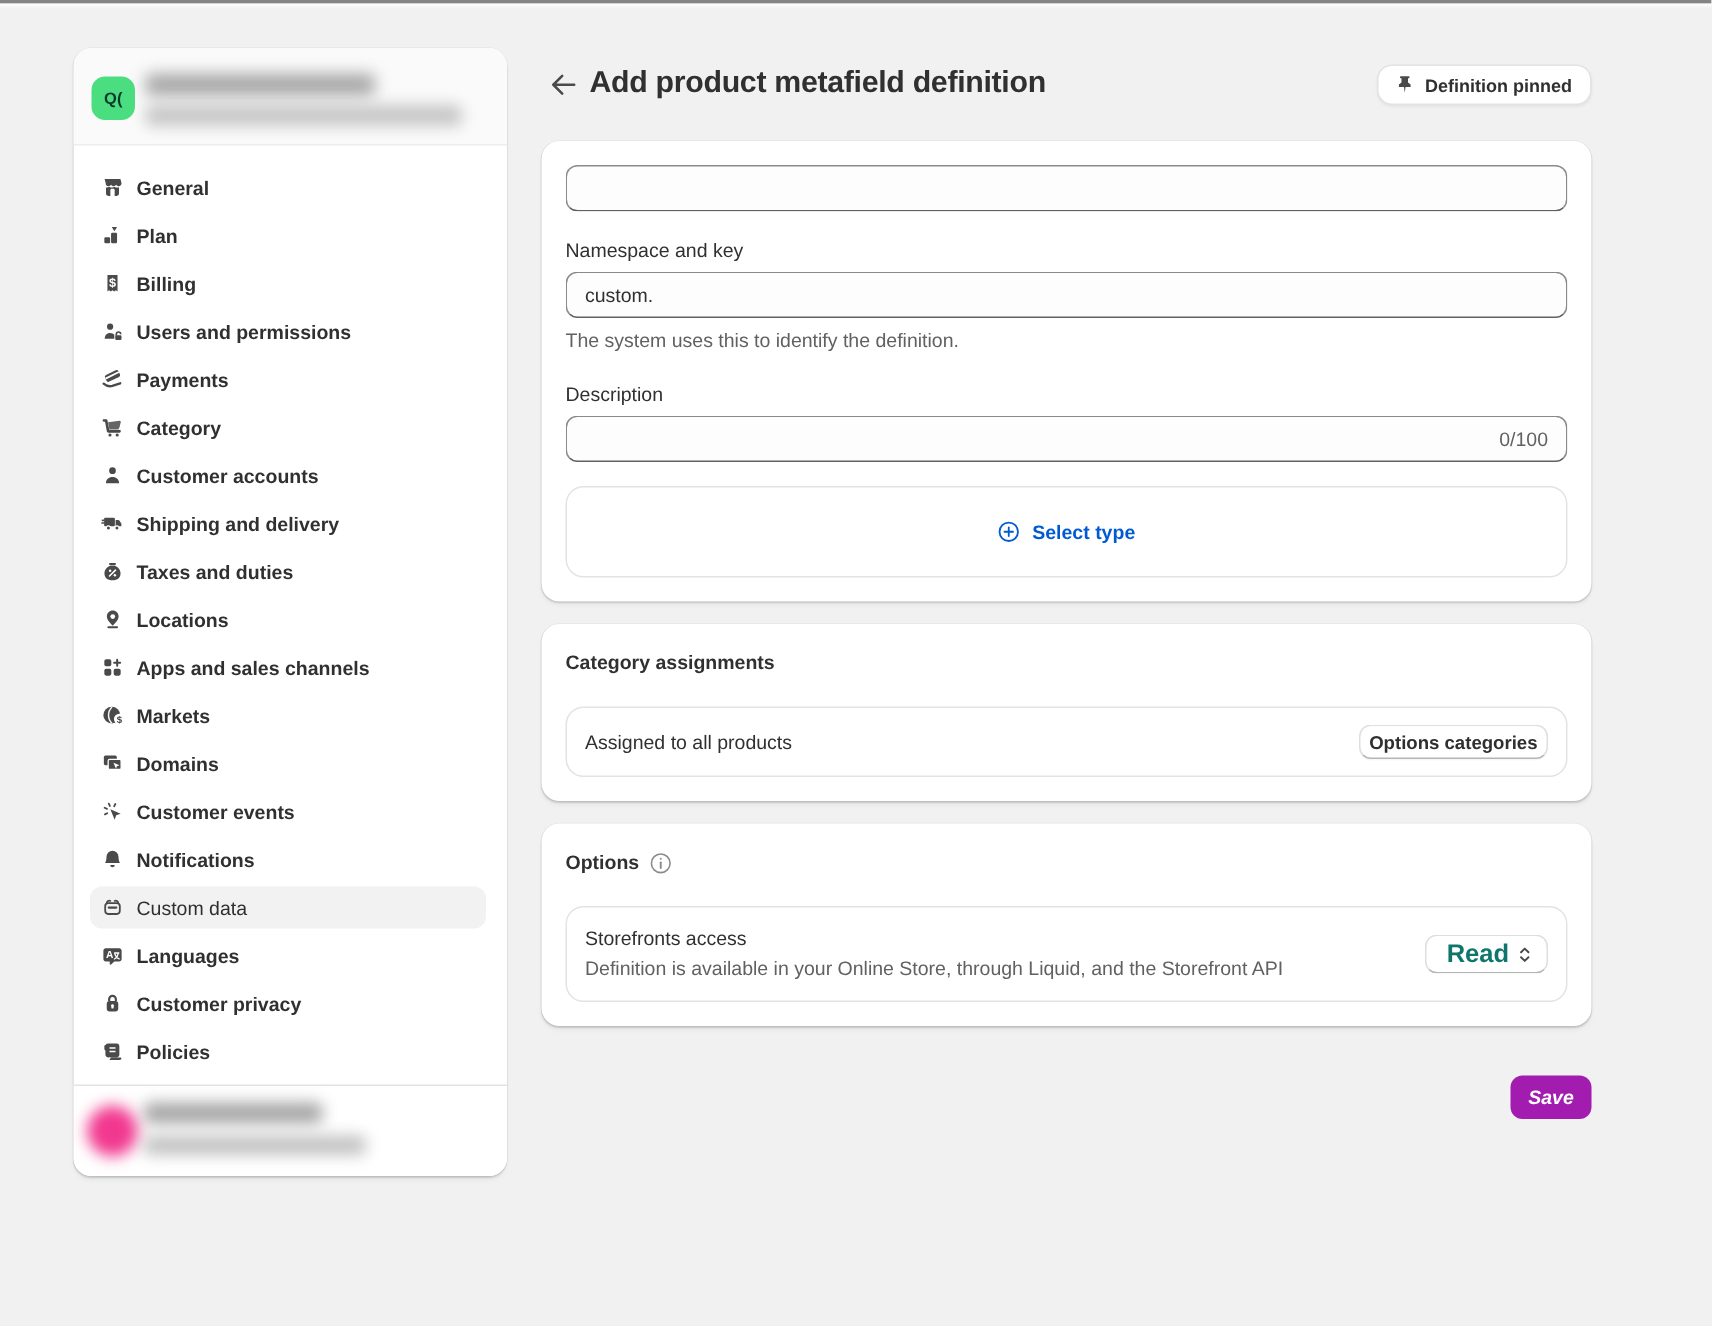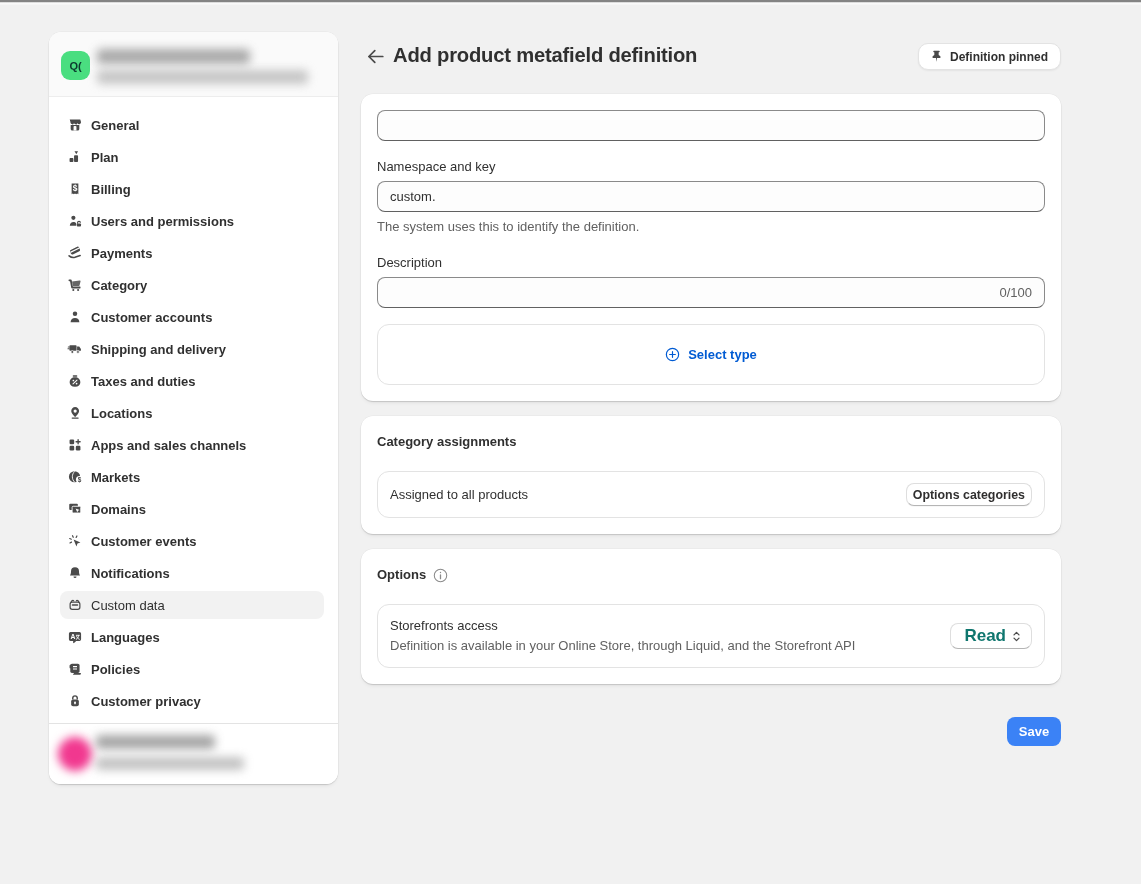--- a/index.html
+++ b/index.html
@@ -101,22 +101,22 @@
 .sa1 { font-size:13px; color:#303030; line-height:20px; }
 .sa2 { font-size:13px; color:#616161; line-height:19.5px; }
 .readbtn {
   background:#fff; border:1px solid #dedede; border-bottom-color:#b5b5b5;
   border-radius:8px; font-size:17px; font-weight:700; color:#0f766e;
   height:26px; display:flex; align-items:center; padding:0 8px 0 13px; margin-left:auto;
 }
 .readbtn svg { margin-left:4px; }
 .saverow { display:flex; justify-content:flex-end; margin-top:33px; }
 .savebtn {
-  width:54px; height:29px; background:#3b82f6; color:#fff; border-radius:8px;
-  font-size:13px; font-weight:700; display:flex; align-items:center; justify-content:center;
+  width:54px; height:29px; background:#a21caf; color:#fff; border-radius:8px;
+  font-size:13px; font-weight:700; display:flex; align-items:center; justify-content:center;font-style:italic;
 }
 </style>
 </head>
 <body>
 <div class="topbar"></div>
 
 <div class="sidebar">
   <div class="sb-head">
     <div class="avatar">Q(</div>
     <div class="blur1"></div>
@@ -260,35 +260,35 @@
       <div class="mi">
         <svg viewBox="0 0 20 20">
           <path fill="#4a4a4a" d="M4.4 3.9h11.2c1.1 0 2 .9 2 2v7c0 1.1-.9 2-2 2h-4.1l-2.7 2.6c-.4.4-1.1.1-1.1-.4v-2.2H4.4c-1.1 0-2-.9-2-2v-7c0-1.1.9-2 2-2z"></path>
           <text x="7.6" y="12.2" font-size="8.5" font-weight="bold" fill="#fff" text-anchor="middle" font-family="Liberation Sans">A</text>
           <path fill="none" stroke="#fff" stroke-width="1.1" stroke-linecap="round" d="M11.7 7.9h3.6M14.7 7.9c-.2 2.4-1.4 4.1-3.1 5M12 8.9c.7 2 2 3.4 3.5 4"></path>
         </svg>
         <span>Languages</span>
       </div>
       <div class="mi">
         <svg viewBox="0 0 20 20">
+          <rect x="5.2" y="8" width="9.6" height="8.6" rx="2.4" fill="#4a4a4a"></rect>
+          <path fill="none" stroke="#4a4a4a" stroke-width="1.8" d="M7.2 8V6.4a2.8 2.8 0 0 1 5.6 0V8"></path>
+          <path fill="#fff" d="M10 10.6c.7 0 1.2.5 1.2 1.2l-.4 2.4h-1.6l-.4-2.4c0-.7.5-1.2 1.2-1.2z"></path>
+        </svg>
+        <span>Customer privacy</span>
+      </div>
+      <div class="mi">
+        <svg viewBox="0 0 20 20">
           <path fill="#4a4a4a" d="M6.2 3.4h7.4c1.2 0 2.1.9 2.1 2.1v7.3c0 1.2-.9 2.1-2.1 2.1H6.2c-1.2 0-2.1-.9-2.1-2.1V5.5c0-1.2.9-2.1 2.1-2.1z"></path>
           <rect x="3.2" y="4.6" width="2.6" height="4.6" rx="1.2" fill="#4a4a4a"></rect>
           <path fill="#fff" d="M7.5 6.4h5v1.4h-5zM7.5 9.3h5v1.4h-5z"></path>
           <path fill="#4a4a4a" d="M8.1 14.9h8.3c.8 0 1.2.5 1 1.2-.1.6-.7 1-1.3 1H7.3c.5-.6.8-1.4.8-2.2z"></path>
           <path fill="#fff" d="M7.3 14.6l1.5.9-1.8 1.2z" opacity=".9"></path>
         </svg>
         <span>Policies</span>
-      </div>
-      <div class="mi">
-        <svg viewBox="0 0 20 20">
-          <rect x="5.2" y="8" width="9.6" height="8.6" rx="2.4" fill="#4a4a4a"></rect>
-          <path fill="none" stroke="#4a4a4a" stroke-width="1.8" d="M7.2 8V6.4a2.8 2.8 0 0 1 5.6 0V8"></path>
-          <path fill="#fff" d="M10 10.6c.7 0 1.2.5 1.2 1.2l-.4 2.4h-1.6l-.4-2.4c0-.7.5-1.2 1.2-1.2z"></path>
-        </svg>
-        <span>Customer privacy</span>
       </div>
     </div>
   <div class="sb-foot">
     <div class="pavatar"></div>
     <div class="blur3"></div>
     <div class="blur4"></div>
   </div>
 </div>
 
 <div class="main">

